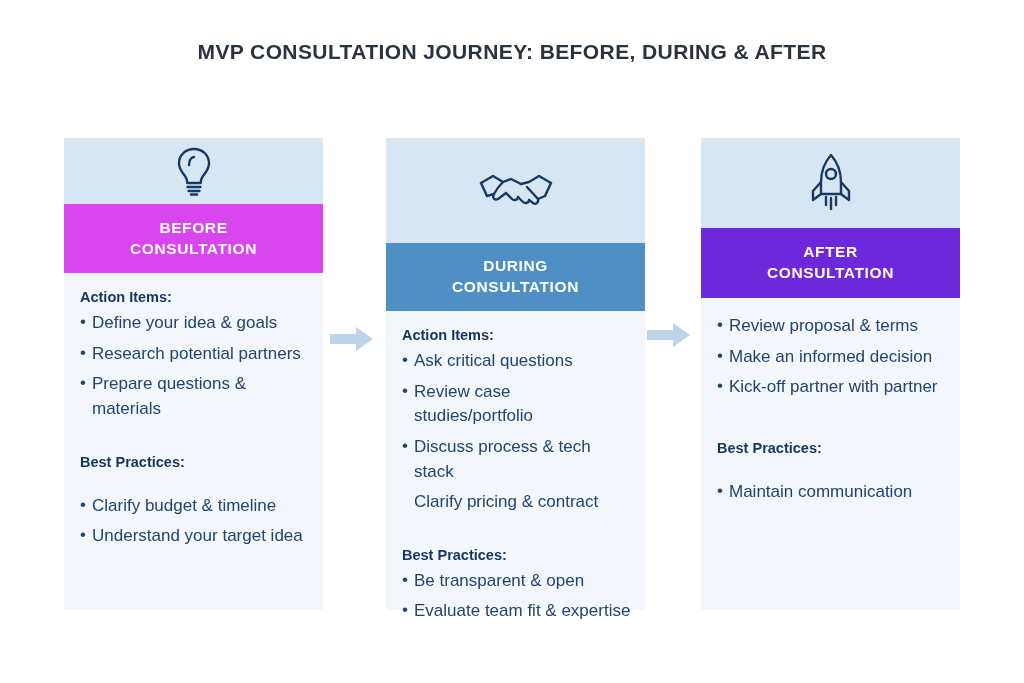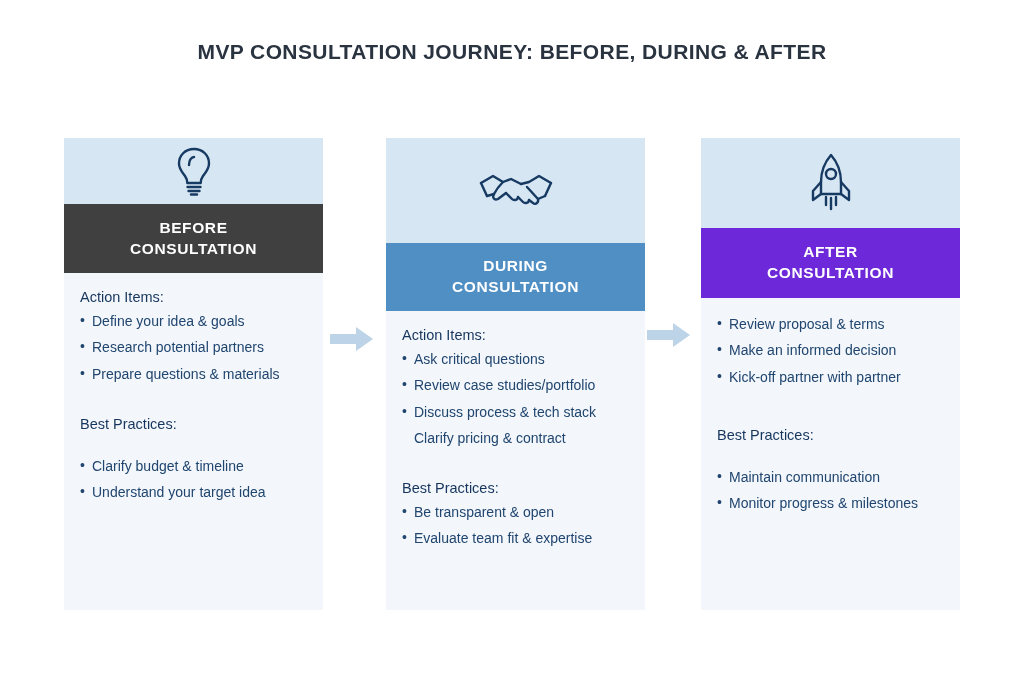--- a/index.html
+++ b/index.html
@@ -65,43 +65,43 @@
     flex-direction: column;
     align-items: center;
     justify-content: center;
     text-align: center;
     color: #ffffff;
     font-weight: bold;
     font-size: 15.5px;
     letter-spacing: 0.6px;
     line-height: 1.35;
   }
-  .col-1 .band-header { background: #404040; height: 69px; }
+  .col-1 .band-header { background: #d946ef; height: 69px; }
   .col-2 .band-header { background: #4f8fc4; height: 68px; text-align: center; }
   .col-3 .band-header { background: #6d28d9; height: 70px; }
 
   .col-body {
     padding: 16px 14px 10px 14px;
     color: #17355c;
   }
 
   .section-label {
-    font-weight: normal;
+    font-weight: bold;
     font-size: 14.5px;
     color: #16355d;
     margin: 0 0 6px 2px;
   }
 
   ul.items {
     list-style: none;
     margin: 0 0 0 2px;
     padding: 0;
   }
   ul.items li {
-    font-size: 14px;
+    font-size: 17px;
     color: #20456f;
     line-height: 1.45;
     margin-bottom: 6px;
     padding-left: 12px;
     position: relative;
   }
   ul.items li.bulleted::before {
     content: "•";
     position: absolute;
     left: 0;
@@ -244,18 +244,17 @@
       <ul class="items">
         <li class="bulleted">Review proposal &amp; terms</li>
         <li class="bulleted">Make an informed decision</li>
         <li class="bulleted">Kick-off partner with partner</li>
       </ul>
       <div class="gap-large"></div>
       <div class="section-label">Best Practices:</div>
       <div class="gap-small"></div>
       <ul class="items">
         <li class="bulleted">Maintain communication</li>
-        <li class="bulleted">Monitor progress &amp; milestones</li>
       </ul>
     </div>
   </div>
 
 </div>
 
 </body></html>

